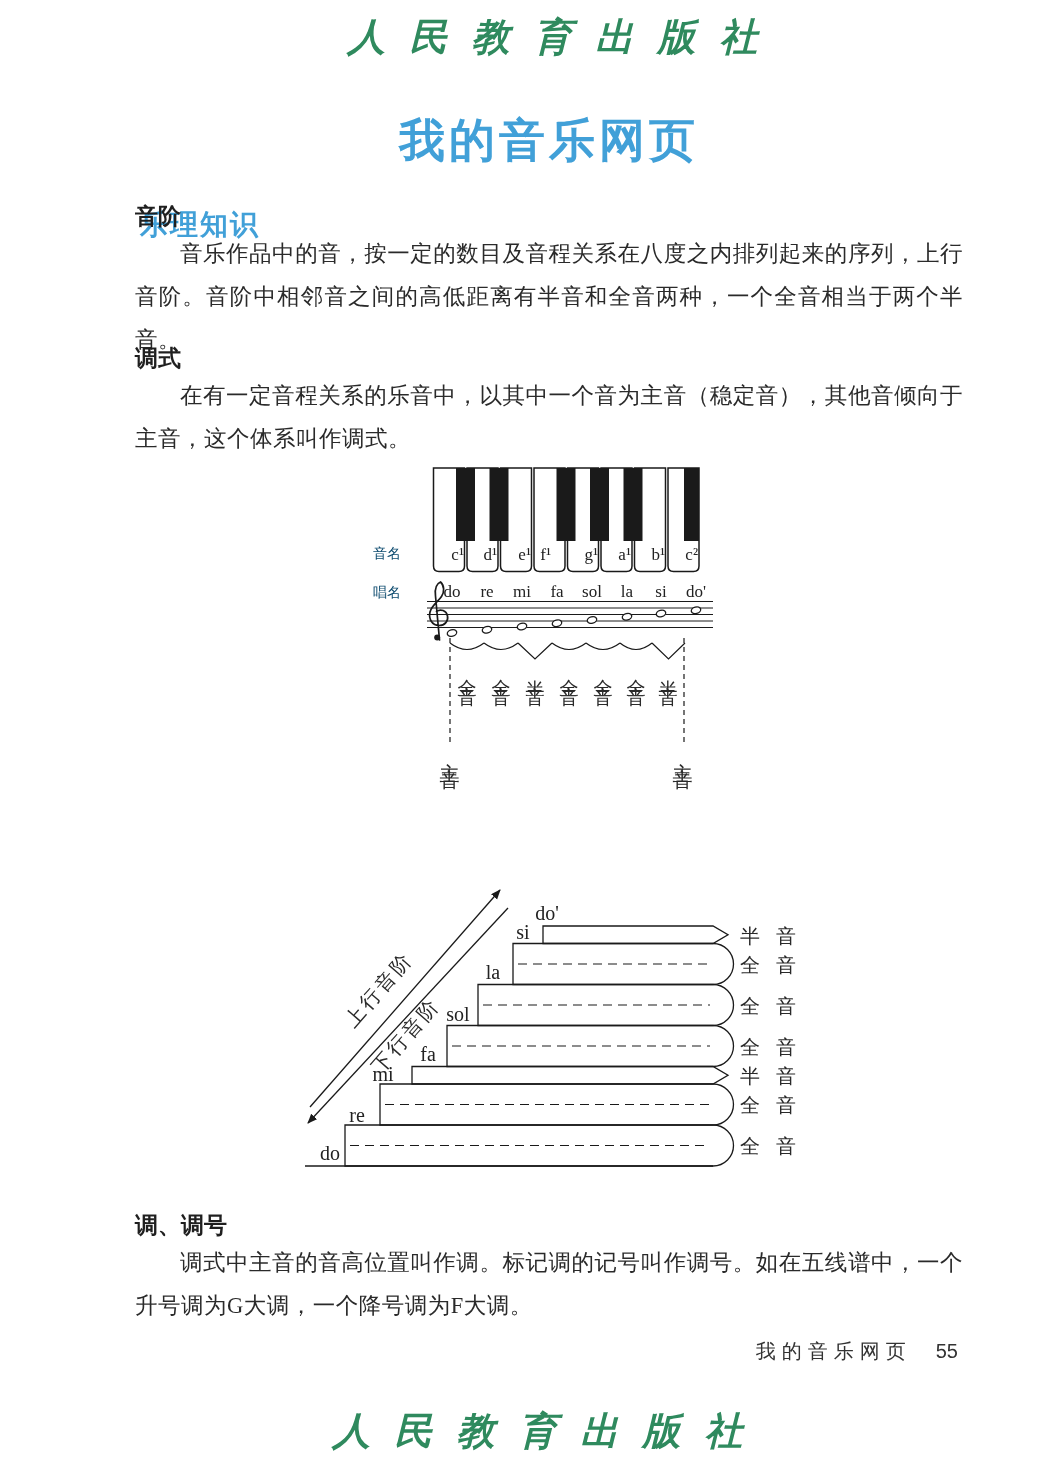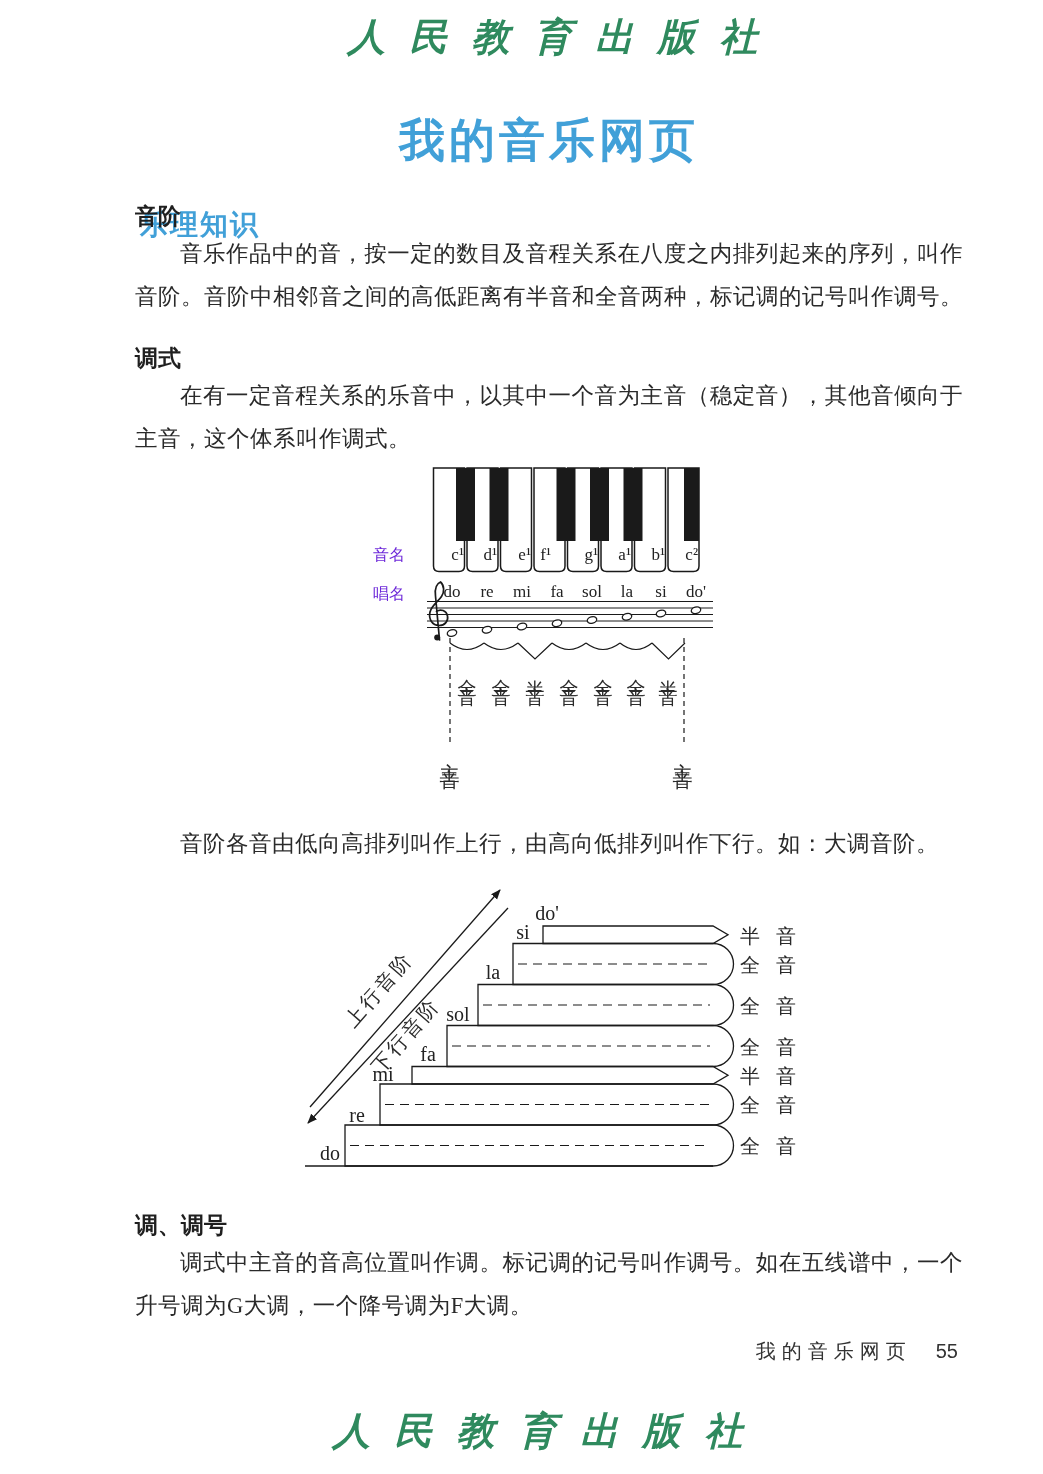--- a/index.html
+++ b/index.html
@@ -24,21 +24,21 @@
     font-weight:bold;font-size:28px;color:#41a0d8;letter-spacing:2px;white-space:nowrap;
   }
   .h3{
     font-family:"Liberation Sans","DejaVu Sans",sans-serif;
     font-weight:bold;font-size:23px;color:#1f1f1f;white-space:nowrap;
   }
   .body-text{
     width:828px;font-size:22.5px;line-height:43px;text-align:justify;
     text-indent:2em;color:#2a2a2a;letter-spacing:0.5px;
   }
-  .dlabel{font-size:16px;color:#6d28d9;white-space:nowrap;}
+  .dlabel{font-size:14px;color:#0c4a6e;white-space:nowrap;}
   .keylabel{font-size:17px;color:#222;text-align:right;}
   .solflabel{font-size:17px;color:#222;text-align:center;}
   .vtext{
     writing-mode:vertical-rl;text-orientation:upright;
     font-size:19px;color:#2a2a2a;letter-spacing:7px;line-height:24px;
   }
   .steplabel{font-size:20px;color:#222;text-align:center;width:44px;}
   .intlabel{font-size:20px;color:#2a2a2a;letter-spacing:16px;white-space:nowrap;}
   .rotlabel{
     font-size:20px;color:#2a2a2a;letter-spacing:3px;white-space:nowrap;
@@ -53,21 +53,21 @@
 
 <div id="page">
 
   <div class="abs logo" style="top:12px;left:25px;">人民教育出版社</div>
 
   <div class="abs page-title" style="left:399px;top:110px;">我的音乐网页</div>
 
   <div class="abs section-title" style="left:140px;top:164px;margin-top:42px;">乐理知识</div>
 
   <div class="abs h3" style="left:135px;top:201px;">音阶</div>
-  <div class="abs body-text" style="left:135px;top:232px;">音乐作品中的音，按一定的数目及音程关系在八度之内排列起来的序列，叫作音阶。音阶中相邻音之间的高低距离有半音和全音两种，标记调的记号叫作调号。</div>
+  <div class="abs body-text" style="left:135px;top:232px;">音乐作品中的音，按一定的数目及音程关系在八度之内排列起来的序列，上行音阶。音阶中相邻音之间的高低距离有半音和全音两种，一个全音相当于两个半音。</div>
 
   <div class="abs h3" style="left:135px;top:343px;">调式</div>
   <div class="abs body-text" style="left:135px;top:374px;">在有一定音程关系的乐音中，以其中一个音为主音（稳定音），其他音倾向于主音，这个体系叫作调式。</div>
 
   <svg class="abs" style="left:360px;top:455px;" width="370" height="350" viewBox="0 0 370 350">
     <g stroke="#1a1a1a" fill="#ffffff" stroke-width="1.5">
       <path d="M 73.5 13 L 73.5 111 Q 73.5 116.5 79 116.5 L 99 116.5 Q 104.5 116.5 104.5 111 L 104.5 13 Z"></path>
       <path d="M 107 13 L 107 111 Q 107 116.5 112.5 116.5 L 132.5 116.5 Q 138 116.5 138 111 L 138 13 Z"></path>
       <path d="M 140.5 13 L 140.5 111 Q 140.5 116.5 146 116.5 L 166 116.5 Q 171.5 116.5 171.5 111 L 171.5 13 Z"></path>
       <path d="M 174 13 L 174 111 Q 174 116.5 179.5 116.5 L 199.5 116.5 Q 205 116.5 205 111 L 205 13 Z"></path>
@@ -148,21 +148,20 @@
   <div class="abs vtext" style="left:489px;top:664px;">全音</div>
   <div class="abs vtext" style="left:523px;top:664px;">半音</div>
   <div class="abs vtext" style="left:557px;top:664px;">全音</div>
   <div class="abs vtext" style="left:591px;top:664px;">全音</div>
   <div class="abs vtext" style="left:624px;top:664px;">全音</div>
   <div class="abs vtext" style="left:656px;top:664px;">半音</div>
 
   <div class="abs vtext" style="left:438px;top:746px;font-size:20px;">主音</div>
   <div class="abs vtext" style="left:671px;top:746px;font-size:20px;">主音</div>
 
-  <div class="abs body-text" style="left:135px;top:822px;">音阶各音由低向高排列叫作上行，由高向低排列叫作下行。如：大调音阶。</div>
 
   <svg class="abs" style="left:290px;top:880px;" width="510" height="300" viewBox="0 0 510 300">
     <defs>
       <marker id="ah" markerWidth="12" markerHeight="10" refX="9" refY="4" orient="auto" markerUnits="userSpaceOnUse">
         <path d="M 0 0 L 10 4 L 0 8 Z" fill="#1a1a1a"></path>
       </marker>
     </defs>
     <g stroke="#1a1a1a" stroke-width="1.3" fill="none">
       <line x1="20" y1="227" x2="210" y2="10" marker-end="url(#ah)"></line>
       <line x1="218" y1="28" x2="18" y2="243" marker-end="url(#ah)"></line>

